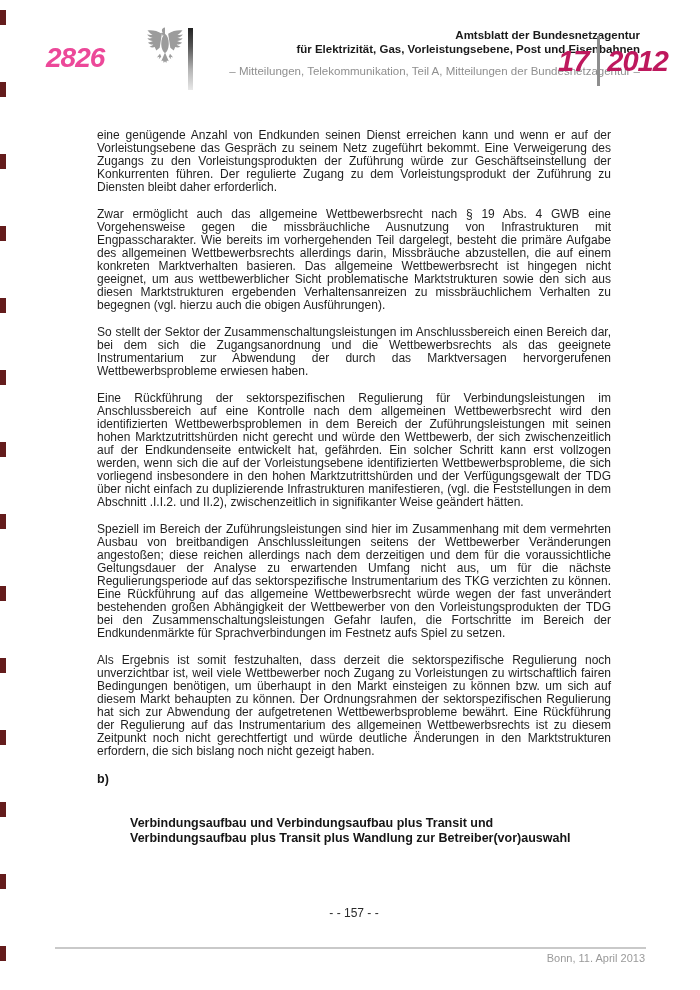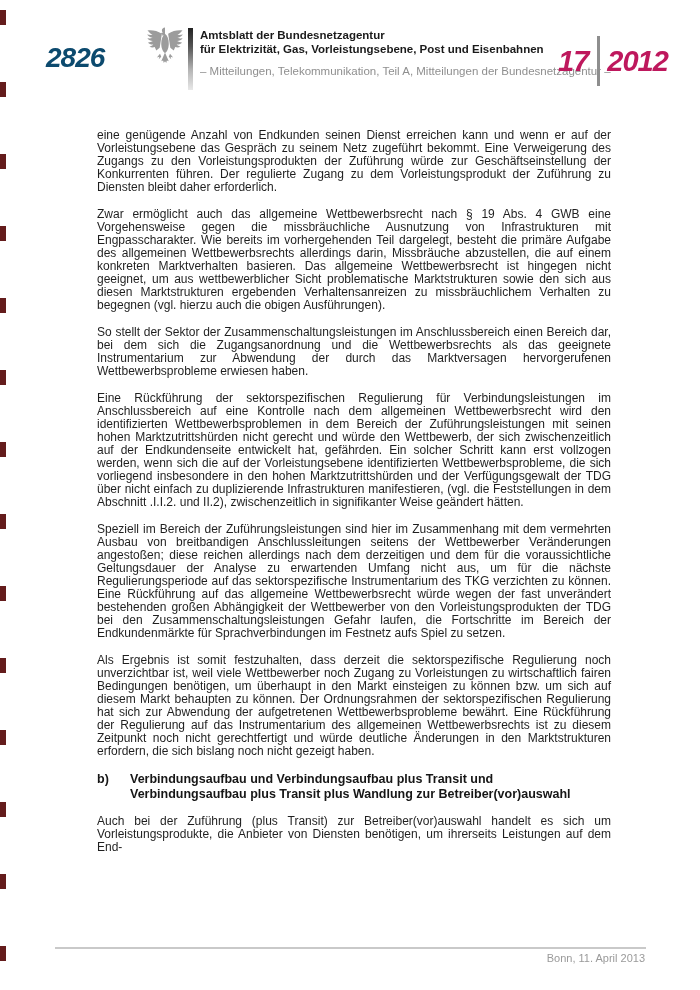--- a/index.html
+++ b/index.html
@@ -7,49 +7,49 @@
     position:relative; width:700px; height:990px; background:#ffffff;
     font-family:"Liberation Sans", sans-serif; overflow:hidden;
   }
 
   
   .edge-mark { position:absolute; left:0; width:6px; height:15px; background:#641c1c; }
 
   
   .pageno-left {
     position:absolute; left:46px; top:42px;
-    font-size:28px; font-weight:bold; font-style:italic; color:#0c4a6e; letter-spacing:-1px;
+    font-size:28px; font-weight:bold; font-style:italic; color:#ec4899; letter-spacing:-1px;
   }
   .eagle { position:absolute; left:145px; top:26px; width:40px; height:44px; }
   .hdr-bar {
     position:absolute; left:188px; top:28px; width:5px; height:62px;
     background:linear-gradient(#222 0%, #555 30%, #b5b5b5 68%, #e8e8e8 100%);
   }
-  .masthead { position:absolute; left:200px; top:29px; width:440px; text-align:left; }
+  .masthead { position:absolute; left:200px; top:29px; width:440px; text-align:right; }
   .masthead .bold-line { font-size:11.5px; font-weight:bold; color:#1a1a1a; line-height:13.5px; }
   .masthead .gray-line { margin-top:9px; font-size:11.5px; color:#8f8f8f; line-height:13px; }
 
   .issue {
     position:absolute; left:558px; top:36px; display:flex; align-items:center;
     color:#be185d; font-weight:bold; font-style:italic; font-size:29px; letter-spacing:-1px;
   }
   .issue .sep { width:3px; height:50px; background:#8e8e8e; margin:0 7px 0 9px; }
 
   
   .bodytext { position:absolute; left:97px; top:129px; width:514px; color:#1f1f1f; }
   .bodytext p {
     margin:0 0 14px 0; font-size:12px; line-height:13px;
     text-align:justify; text-justify:inter-word;
   }
   .heading-b {
     display:flex; font-weight:bold; font-size:12.5px; line-height:14.5px;
     margin:7px 0 14px 0; color:#161616; text-align:left;
   }
   .heading-b .lbl { flex:none; width:33px; }
-  .heading-b .txt { flex:1; }
+  .heading-b .txt { flex:1;margin-top:44px; }
 
   .page-number {
     position:absolute; left:97px; top:906px; width:514px; text-align:center;
     font-size:12px; color:#2a2a2a;
   }
 
   
   .footer-rule { position:absolute; left:55px; right:54px; top:947px; height:2px; background:#c9c9c9; }
   .footer-date { position:absolute; right:55px; top:952px; font-size:11px; color:#9a9a9a; }
 </style>
@@ -114,20 +114,20 @@
     <p>So stellt der Sektor der Zusammenschaltungsleistungen im Anschlussbereich einen Bereich dar, bei dem sich die Zugangsanordnung und die Wettbewerbsrechts als das geeignete Instrumentarium zur Abwendung der durch das Marktversagen hervorgerufenen Wettbewerbsprobleme erwiesen haben.</p>
     <p>Eine Rückführung der sektorspezifischen Regulierung für Verbindungsleistungen im Anschlussbereich auf eine Kontrolle nach dem allgemeinen Wettbewerbsrecht wird den identifizierten Wettbewerbsproblemen in dem Bereich der Zuführungsleistungen mit seinen hohen Marktzutrittshürden nicht gerecht und würde den Wettbewerb, der sich zwischenzeitlich auf der Endkundenseite entwickelt hat, gefährden. Ein solcher Schritt kann erst vollzogen werden, wenn sich die auf der Vorleistungsebene identifizierten Wettbewerbsprobleme, die sich vorliegend insbesondere in den hohen Marktzutrittshürden und der Verfügungsgewalt der TDG über nicht einfach zu duplizierende Infrastrukturen manifestieren, (vgl. die Feststellungen in dem Abschnitt .I.I.2. und II.2), zwischenzeitlich in signifikanter Weise geändert hätten.</p>
     <p>Speziell im Bereich der Zuführungsleistungen sind hier im Zusammenhang mit dem vermehrten Ausbau von breitbandigen Anschlussleitungen seitens der Wettbewerber Veränderungen angestoßen; diese reichen allerdings nach dem derzeitigen und dem für die voraussichtliche Geltungsdauer der Analyse zu erwartenden Umfang nicht aus, um für die nächste Regulierungsperiode auf das sektorspezifische Instrumentarium des TKG verzichten zu können. Eine Rückführung auf das allgemeine Wettbewerbsrecht würde wegen der fast unverändert bestehenden großen Abhängigkeit der Wettbewerber von den Vorleistungsprodukten der TDG bei den Zusammenschaltungsleistungen Gefahr laufen, die Fortschritte im Bereich der Endkundenmärkte für Sprachverbindungen im Festnetz aufs Spiel zu setzen.</p>
     <p>Als Ergebnis ist somit festzuhalten, dass derzeit die sektorspezifische Regulierung noch unverzichtbar ist, weil viele Wettbewerber noch Zugang zu Vorleistungen zu wirtschaftlich fairen Bedingungen benötigen, um überhaupt in den Markt einsteigen zu können bzw. um sich auf diesem Markt behaupten zu können. Der Ordnungsrahmen der sektorspezifischen Regulierung hat sich zur Abwendung der aufgetretenen Wettbewerbsprobleme bewährt. Eine Rückführung der Regulierung auf das Instrumentarium des allgemeinen Wettbewerbsrechts ist zu diesem Zeitpunkt noch nicht gerechtfertigt und würde deutliche Änderungen in den Marktstrukturen erfordern, die sich bislang noch nicht gezeigt haben.</p>
 
     <div class="heading-b">
       <span class="lbl">b)</span>
       <span class="txt">Verbindungsaufbau und Verbindungsaufbau plus Transit und Verbindungsaufbau plus Transit plus Wandlung zur Betreiber(vor)auswahl</span>
     </div>
 
-    <p>Auch bei der Zuführung (plus Transit) zur Betreiber(vor)auswahl handelt es sich um Vorleistungsprodukte, die Anbieter von Diensten benötigen, um ihrerseits Leistungen auf dem End-</p>
   </div>
 
+  <div class="page-number">- - 157 - -</div>
 
   <div class="footer-rule"></div>
   <div class="footer-date">Bonn, 11. April 2013</div>
 
 </div>
 
 </body></html>

